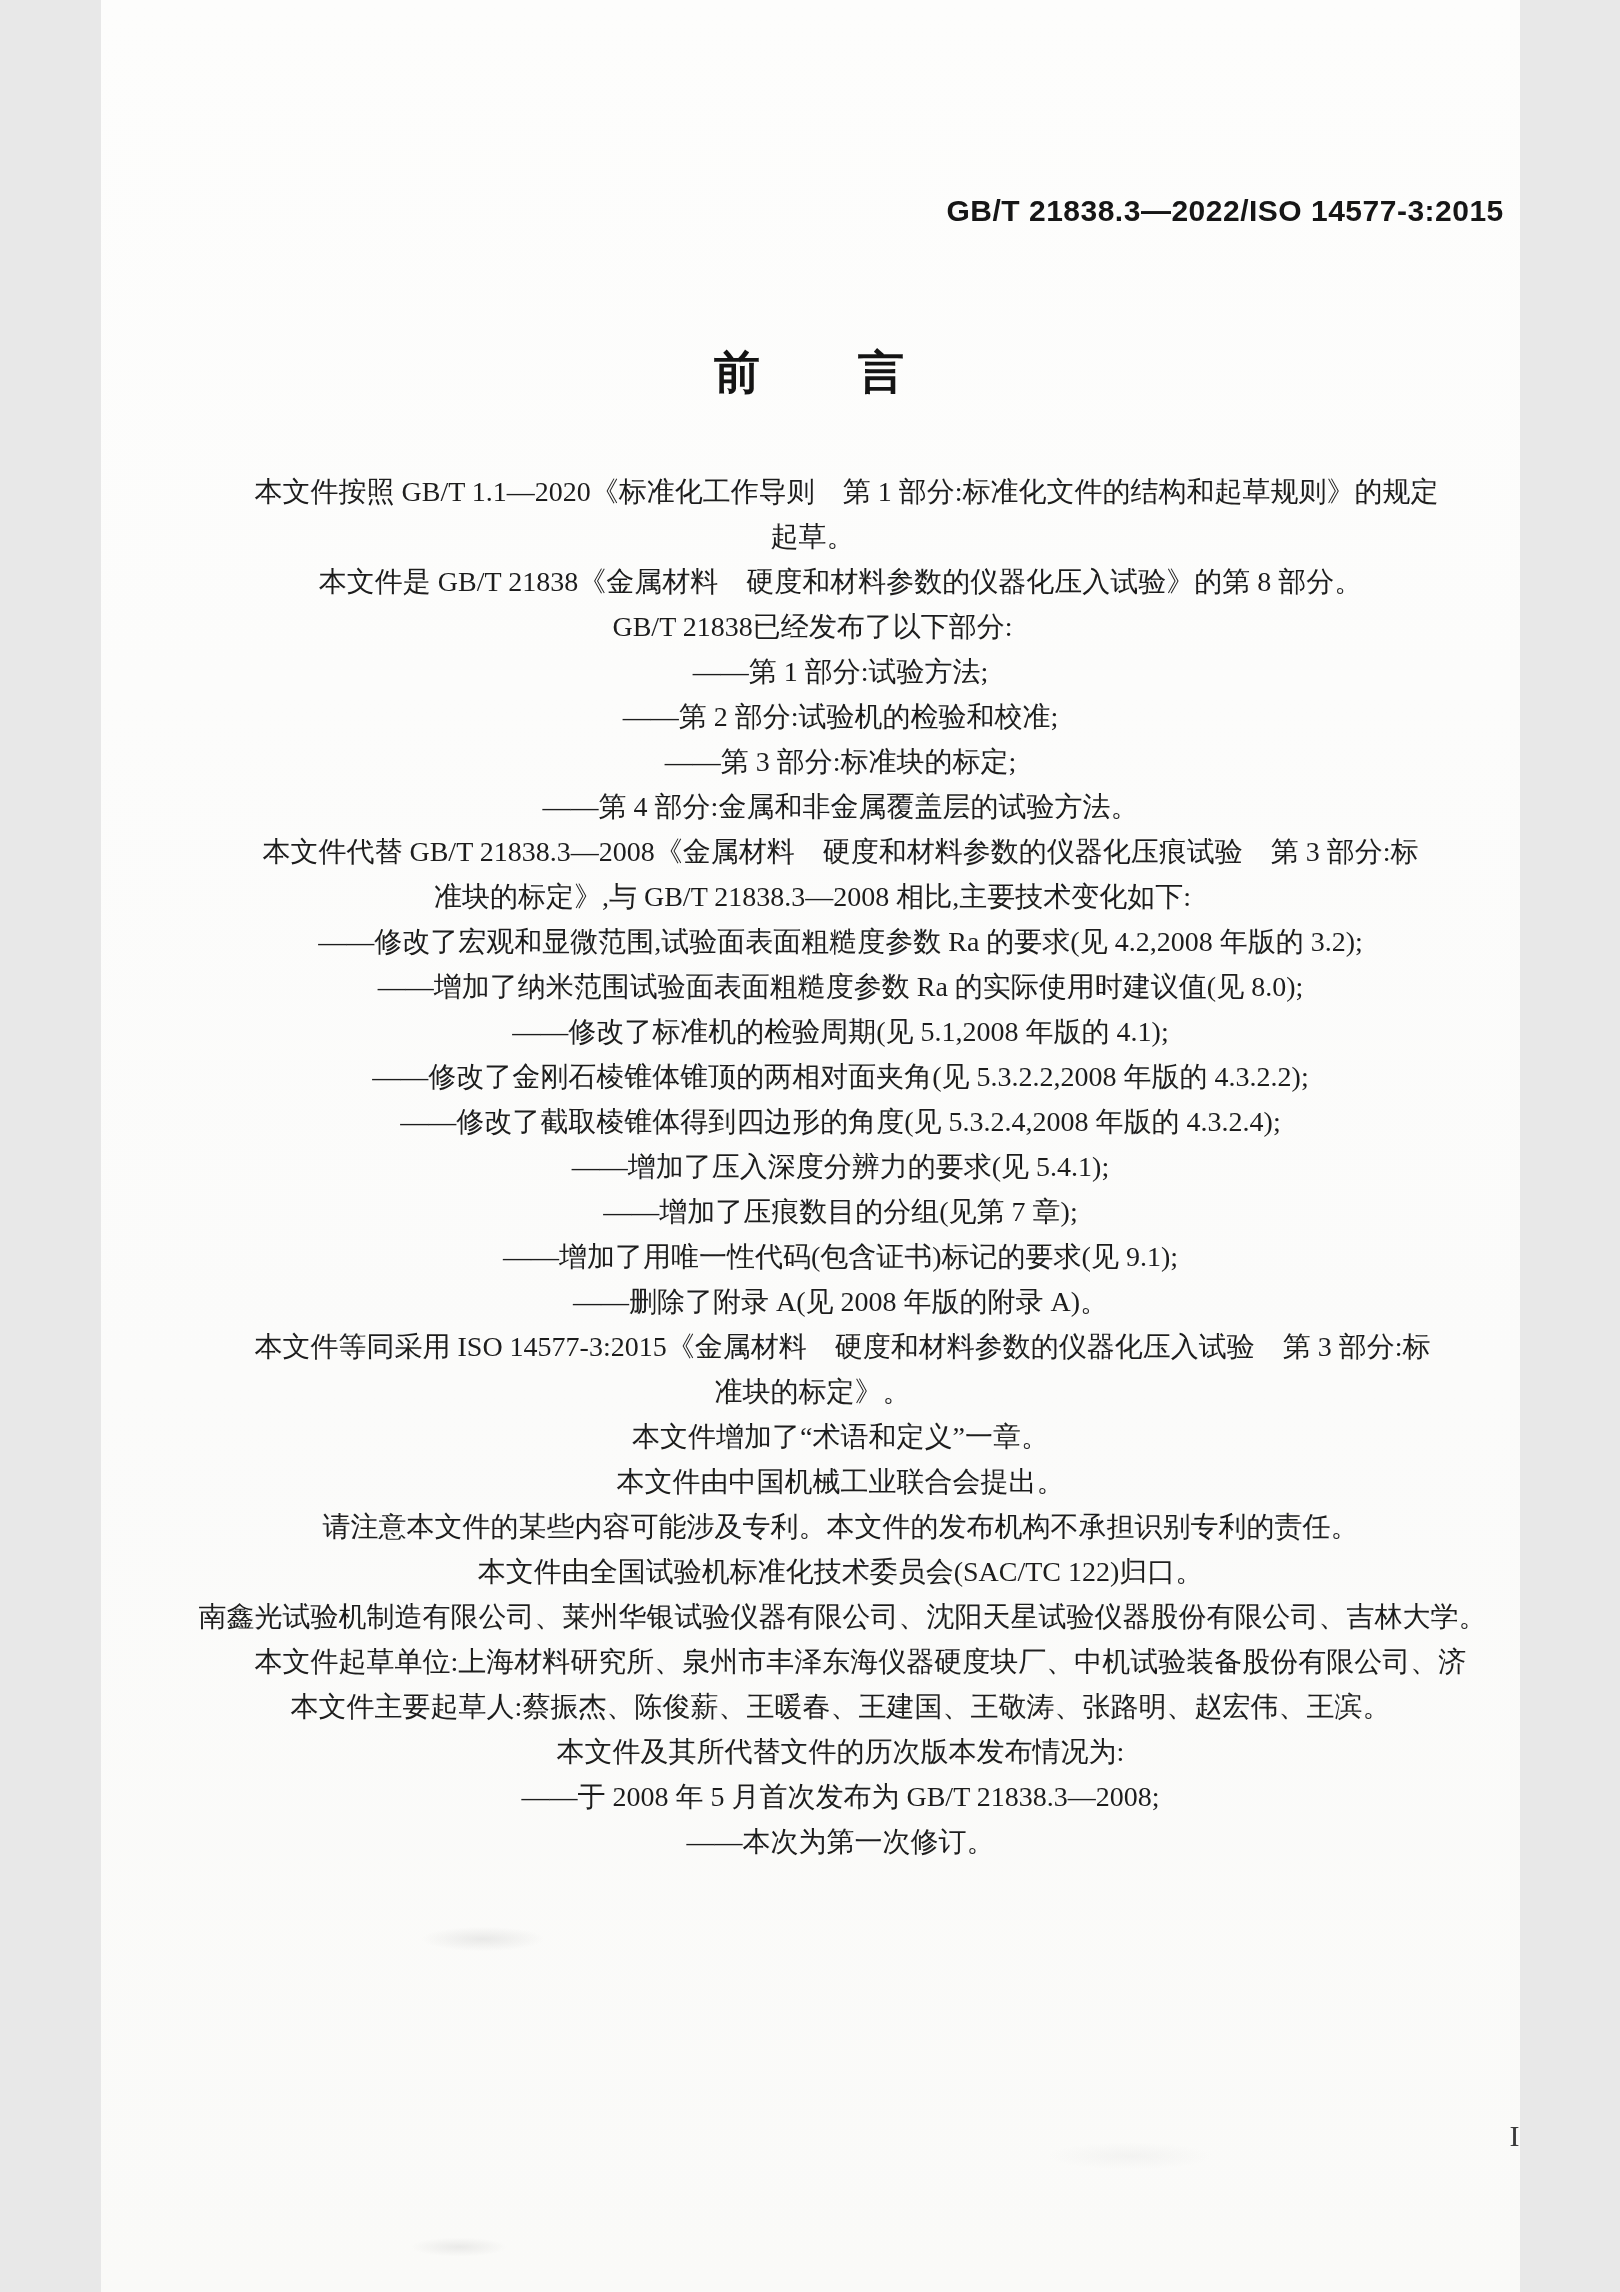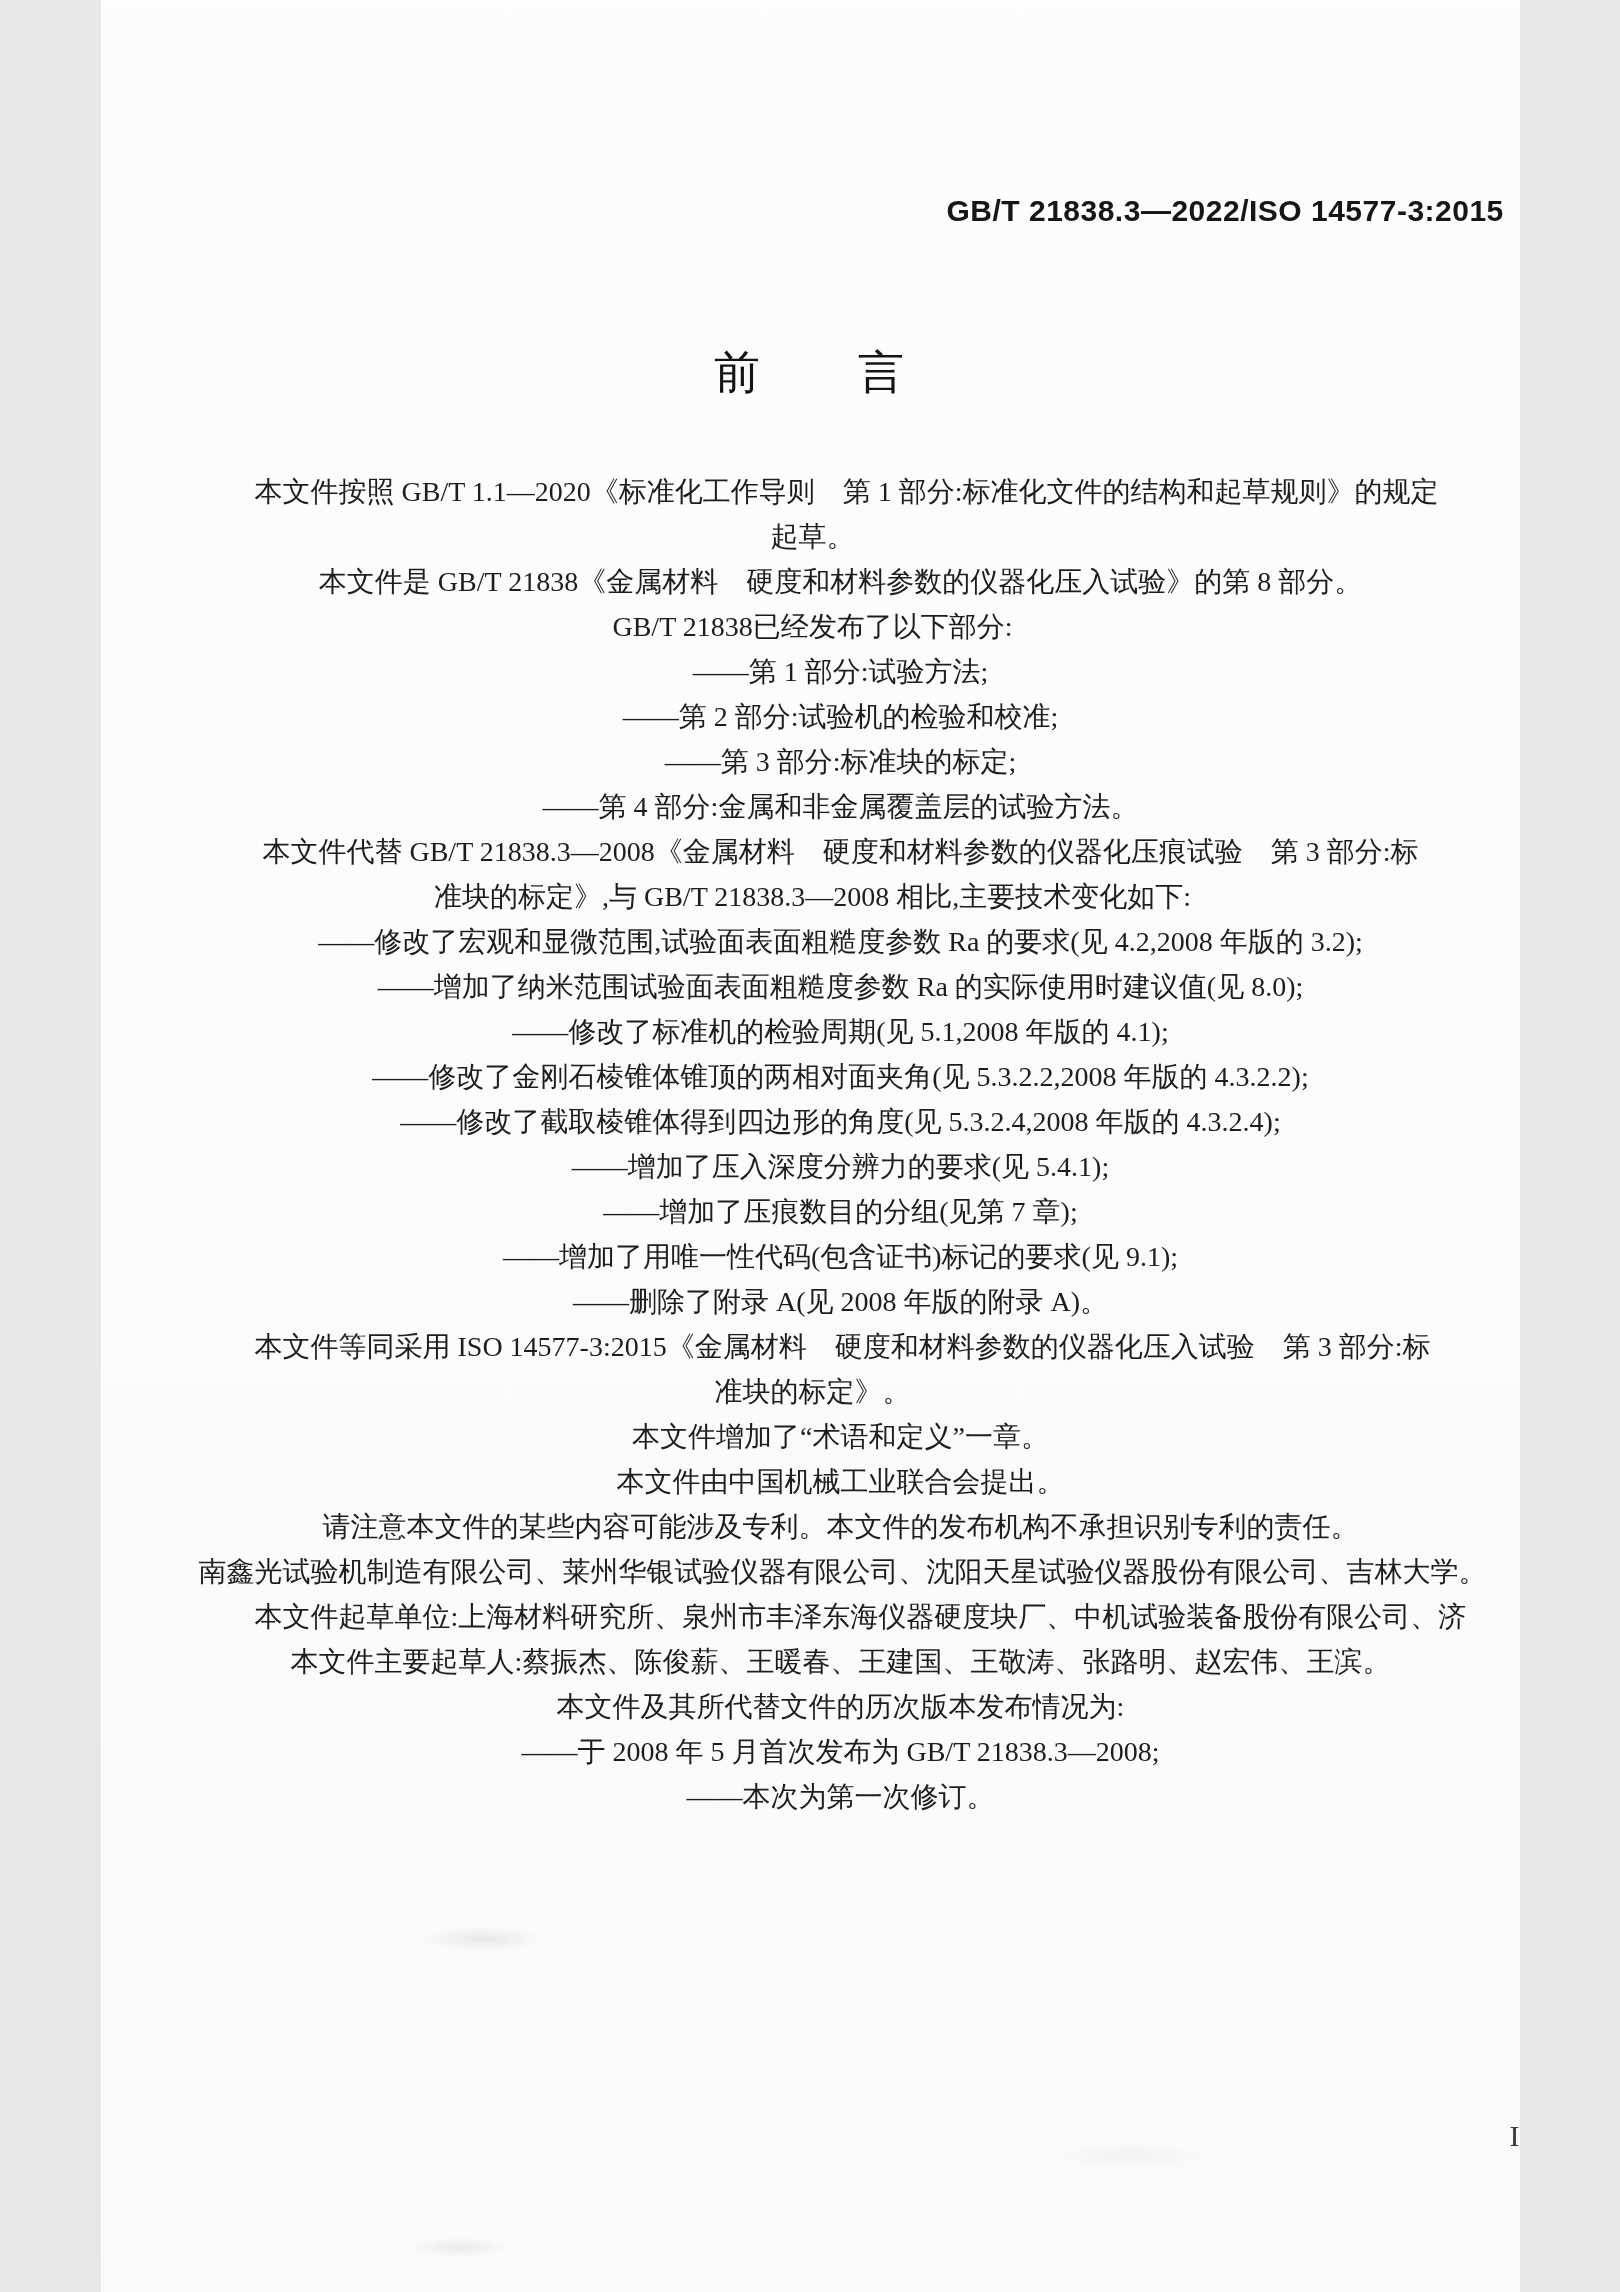--- a/index.html
+++ b/index.html
@@ -29,21 +29,21 @@
     font-weight: 700;
     font-size: 30px;
     letter-spacing: 0.5px;
     color: #161616;
     white-space: nowrap;
   }
   .doc-title {
     margin: 114px 0 4px 0;
     text-align: center;
     font-family: "Liberation Sans", "DejaVu Sans", sans-serif;
-    font-weight: 400;
+    font-weight: 700;
     font-size: 46px;
     color: #141414;
     letter-spacing: 2px;
   }
   .doc-content {
     margin: 65px 93px 0 98px;
     font-size: 28px;
     line-height: 45px;
     color: #1d1d1d;
   }
@@ -86,20 +86,21 @@
       <div class="line dash">——修改了截取棱锥体得到四边形的角度(见 5.3.2.4,2008 年版的 4.3.2.4);</div>
       <div class="line dash">——增加了压入深度分辨力的要求(见 5.4.1);</div>
       <div class="line dash">——增加了压痕数目的分组(见第 7 章);</div>
       <div class="line dash">——增加了用唯一性代码(包含证书)标记的要求(见 9.1);</div>
       <div class="line dash">——删除了附录 A(见 2008 年版的附录 A)。</div>
       <div class="line first">本文件等同采用 ISO 14577-3:2015《金属材料　硬度和材料参数的仪器化压入试验　第 3 部分:标</div>
       <div class="line cont">准块的标定》。</div>
       <div class="line first">本文件增加了“术语和定义”一章。</div>
       <div class="line first">本文件由中国机械工业联合会提出。</div>
       <div class="line first">请注意本文件的某些内容可能涉及专利。本文件的发布机构不承担识别专利的责任。</div>
+      <div class="line first">本文件由全国试验机标准化技术委员会(SAC/TC 122)归口。</div>
       <div class="line cont">南鑫光试验机制造有限公司、莱州华银试验仪器有限公司、沈阳天星试验仪器股份有限公司、吉林大学。</div>
       <div class="line first">本文件起草单位:上海材料研究所、泉州市丰泽东海仪器硬度块厂、中机试验装备股份有限公司、济</div>
       <div class="line first">本文件主要起草人:蔡振杰、陈俊薪、王暖春、王建国、王敬涛、张路明、赵宏伟、王滨。</div>
       <div class="line first">本文件及其所代替文件的历次版本发布情况为:</div>
       <div class="line dash">——于 2008 年 5 月首次发布为 GB/T 21838.3—2008;</div>
       <div class="line dash">——本次为第一次修订。</div>
     </div>
 
   <div class="page-number">I</div>
 </div>

